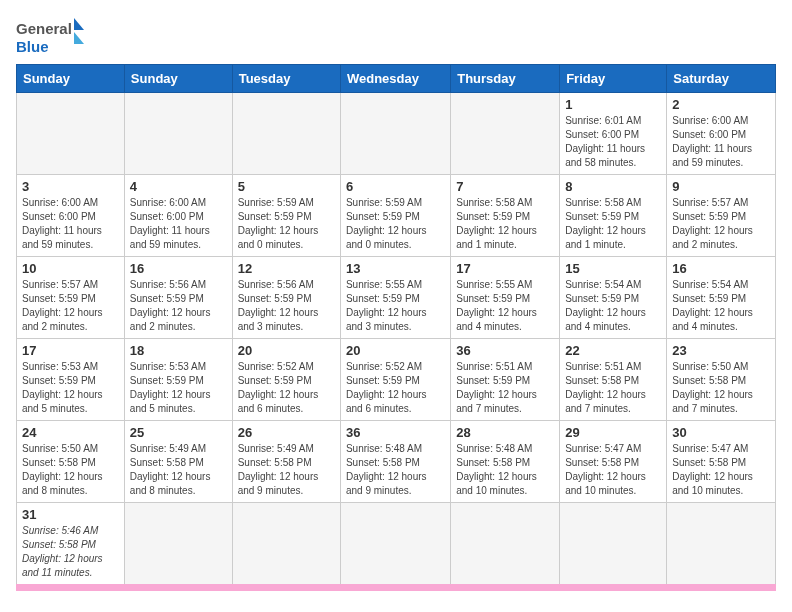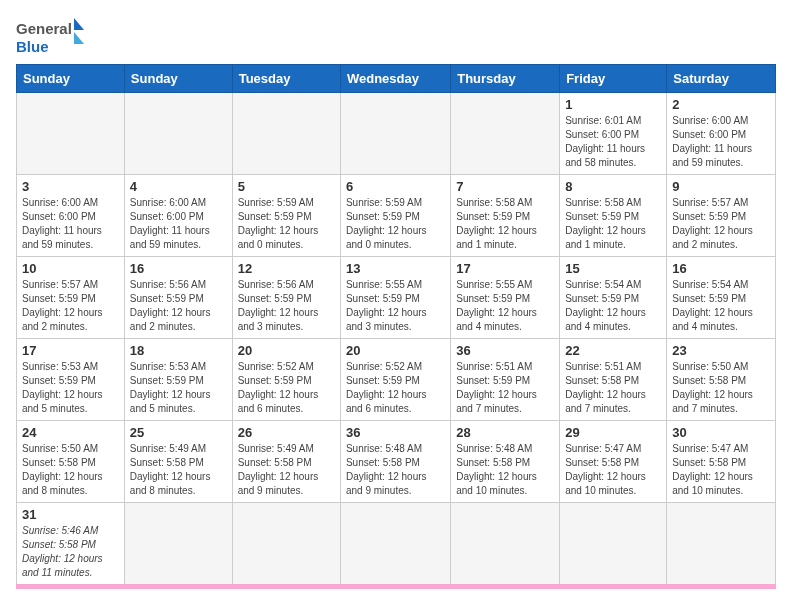--- a/index.html
+++ b/index.html
@@ -70,21 +70,21 @@
       color: #333;
       display: block;
       margin-bottom: 2px;
     }
     .day-info {
       font-size: 10px;
       color: #444;
       line-height: 1.4;
     }
     tr:last-child td {
-      border-bottom: 5px solid #f9a8d4;
+      border-bottom: 7px solid #f9a8d4;
     }
   </style>
 </head>
 <body>
 
 <div>
   <div class="header-section">
     <div class="logo">
       <svg class="logo-icon" viewBox="0 0 70 42" width="70" height="42" style="width: 70px; height: 42px;">
   <text x="0" y="18" font-size="15" fill="#555" font-family="Arial" font-weight="bold">General</text>

